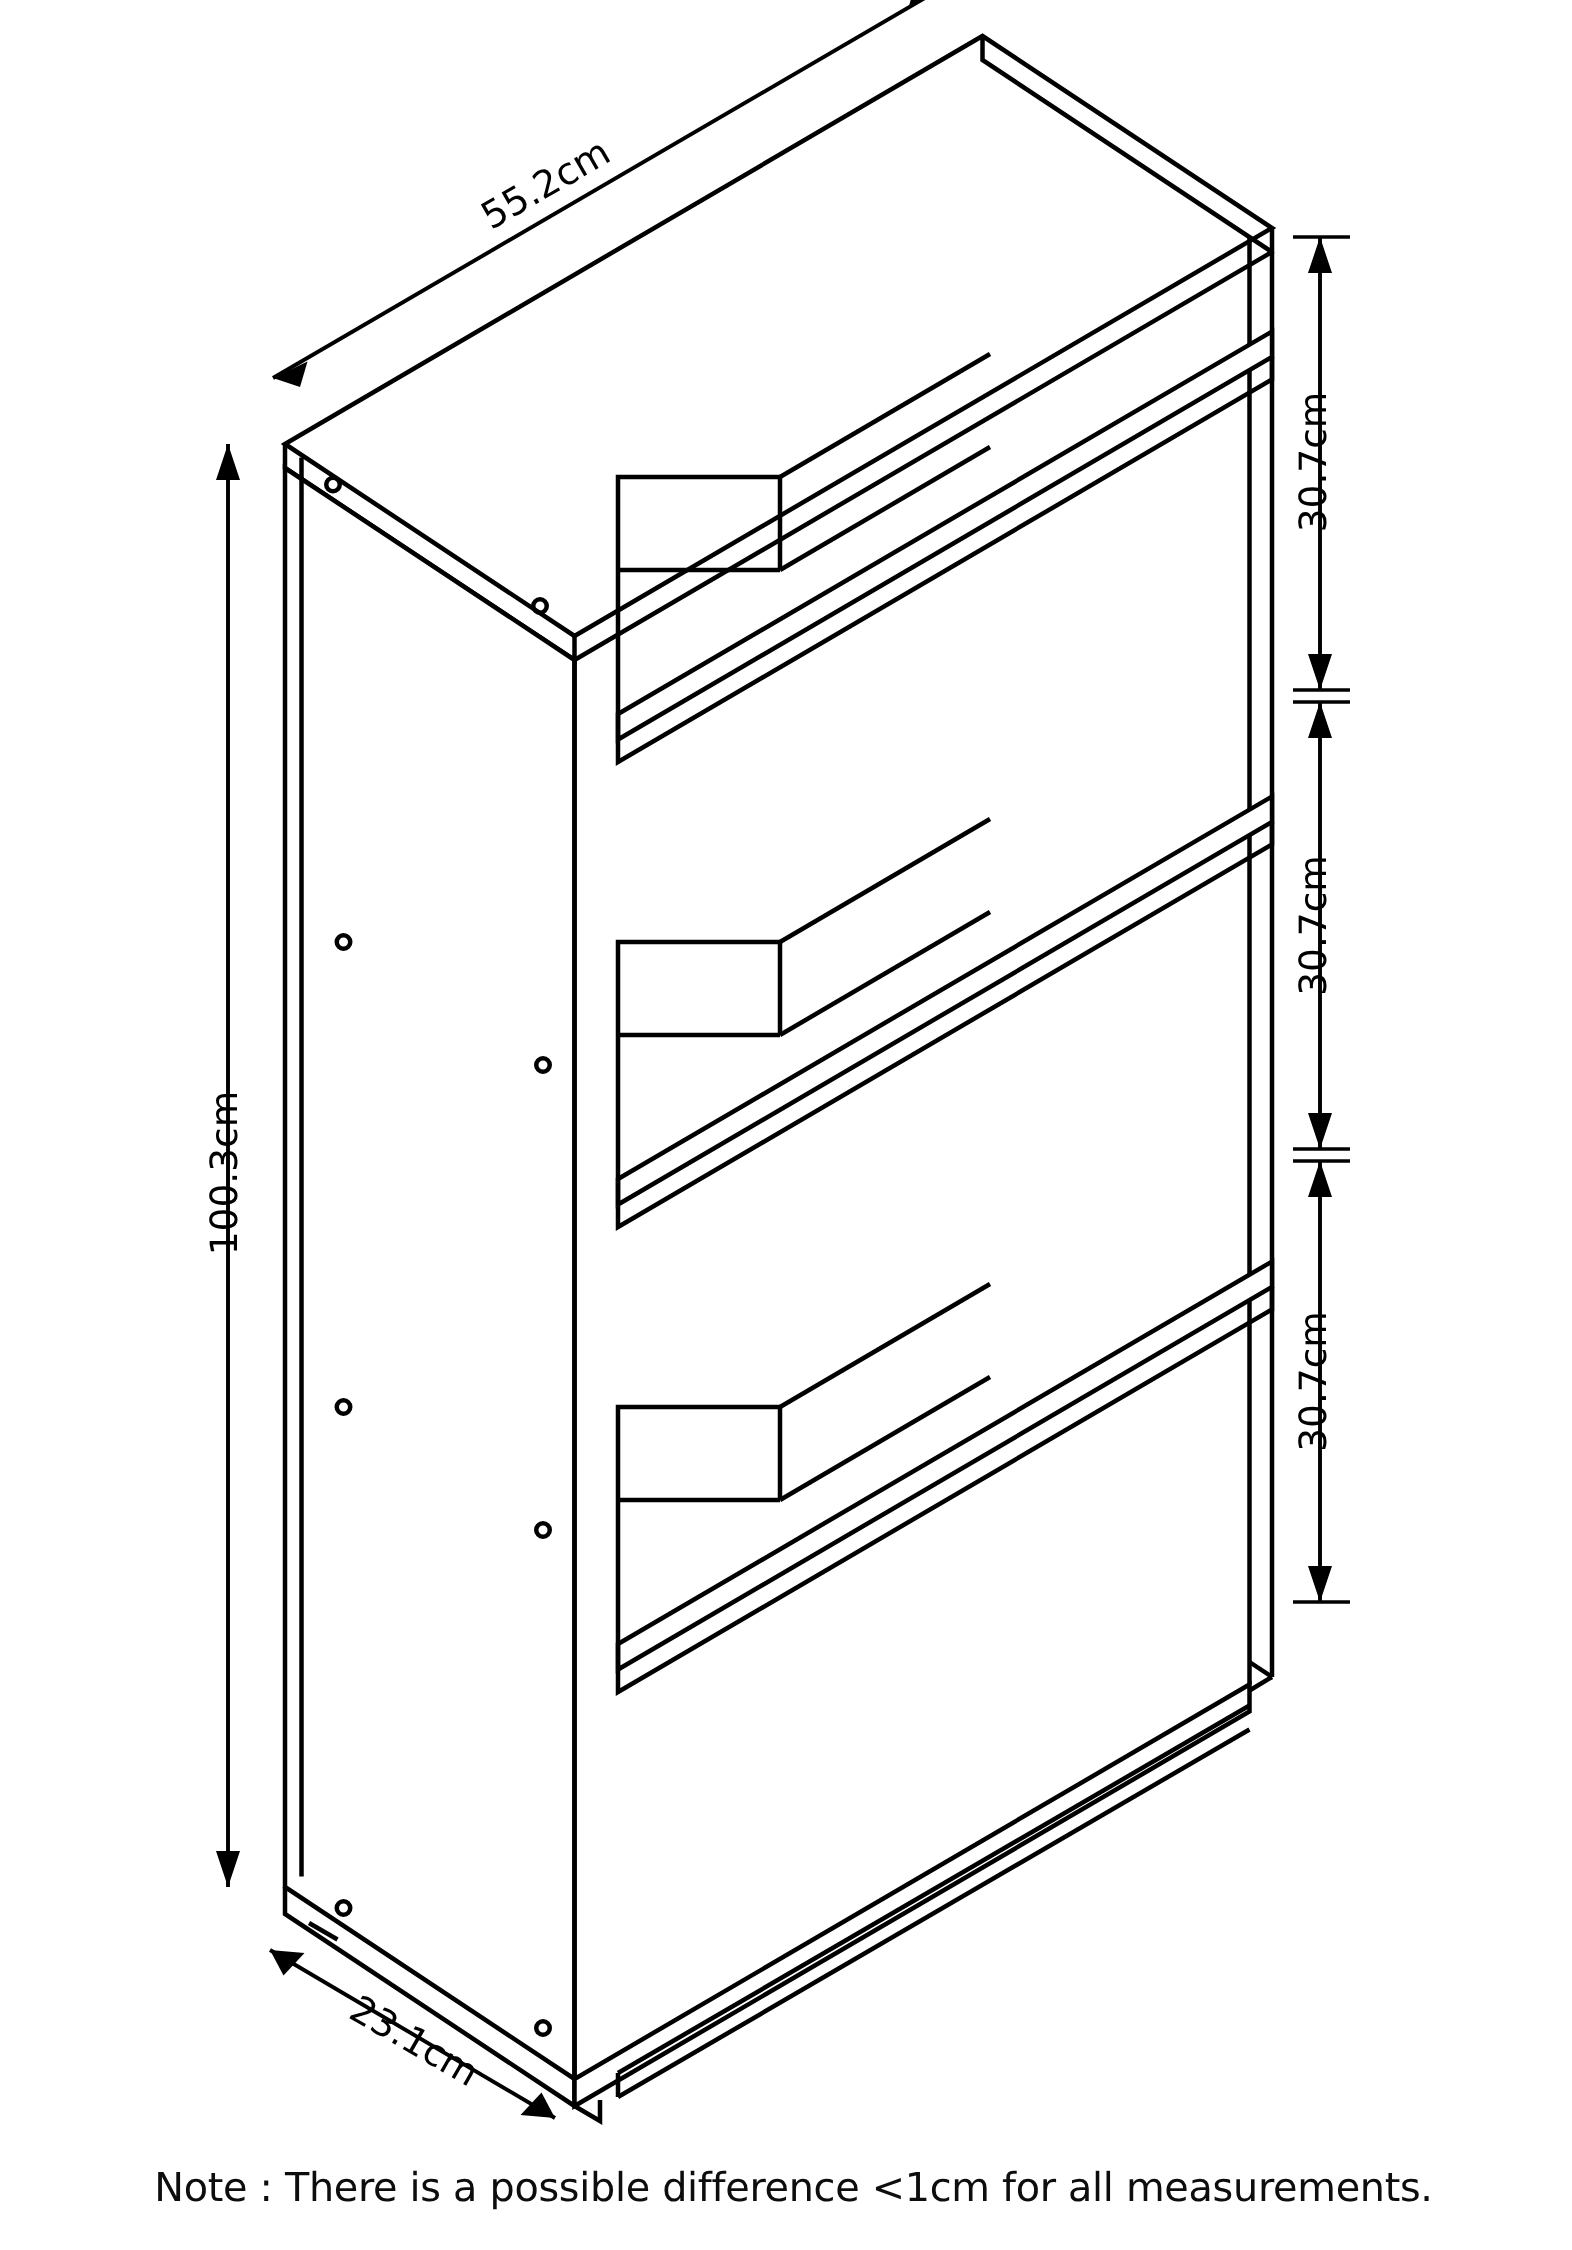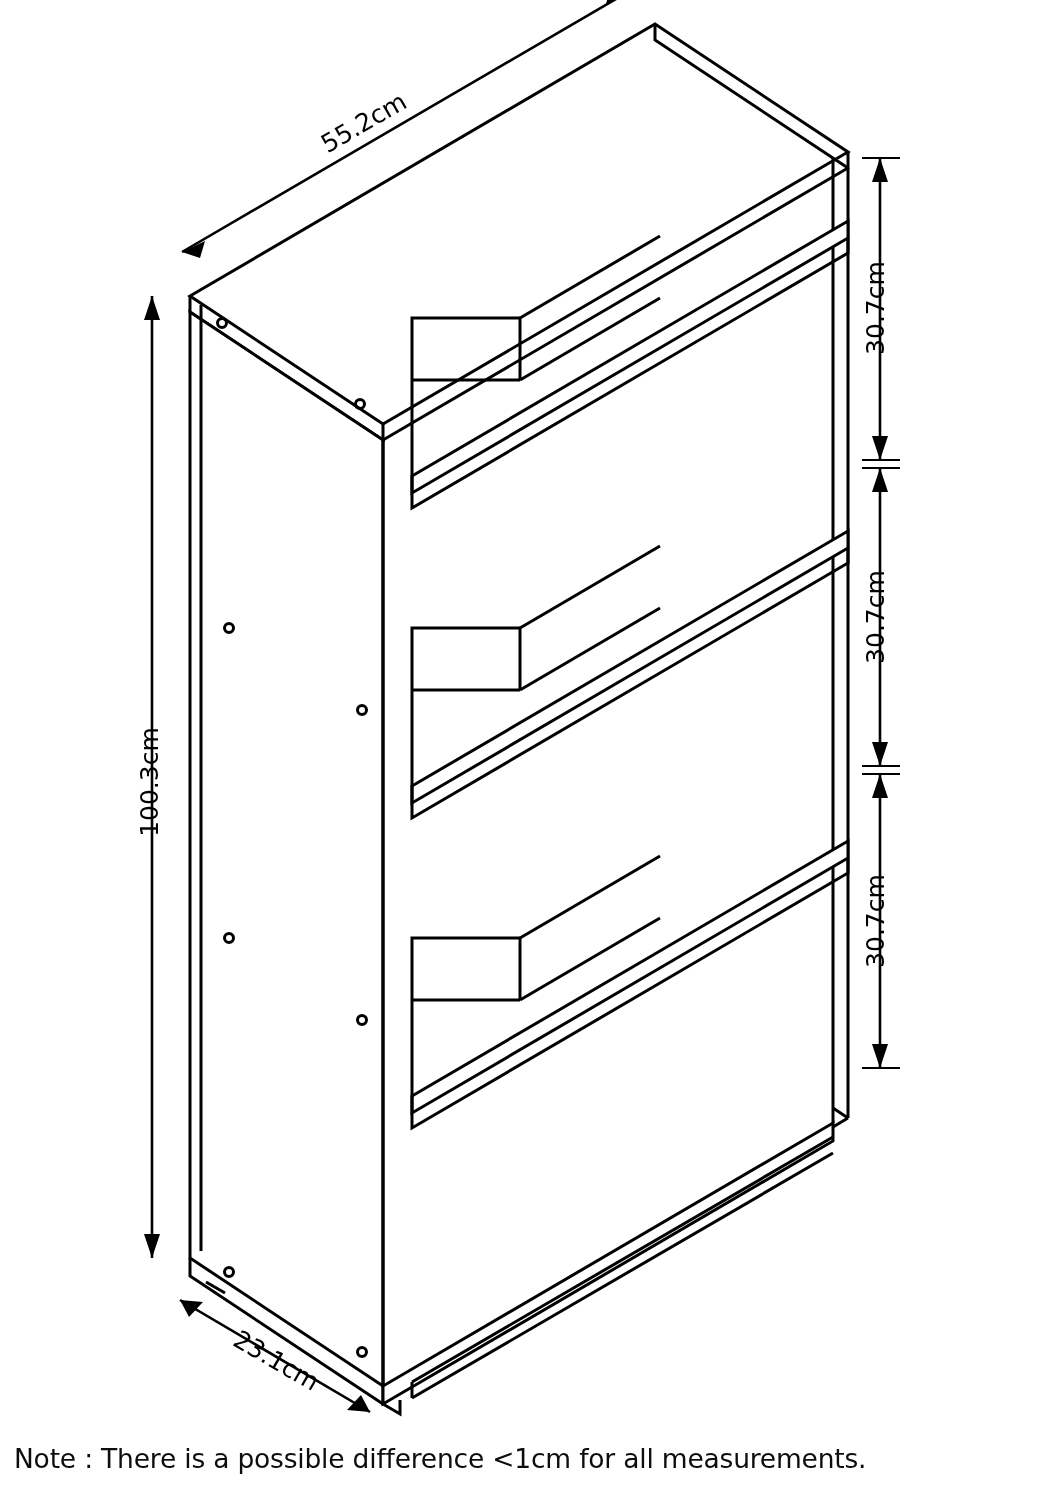--- a/index.html
+++ b/index.html
@@ -35,20 +35,21 @@
   .note {
     position: absolute;
     left: 14px;
     top: 1442px;
     width: 1030px;
     font-size: 26.5px;
     line-height: 1.25;
     color: #0d0d0d;
     letter-spacing: -0.2px;
     white-space: nowrap;
+    text-align: center;
   }
 </style>
 </head>
 <body>
 
 <div id="diagram-wrap">
   <svg id="diagram-svg" viewBox="0 0 1048 1430" xmlns="http://www.w3.org/2000/svg">
 
     <g fill="none" stroke="#000000" stroke-width="3" stroke-linejoin="miter" stroke-linecap="butt">
 

